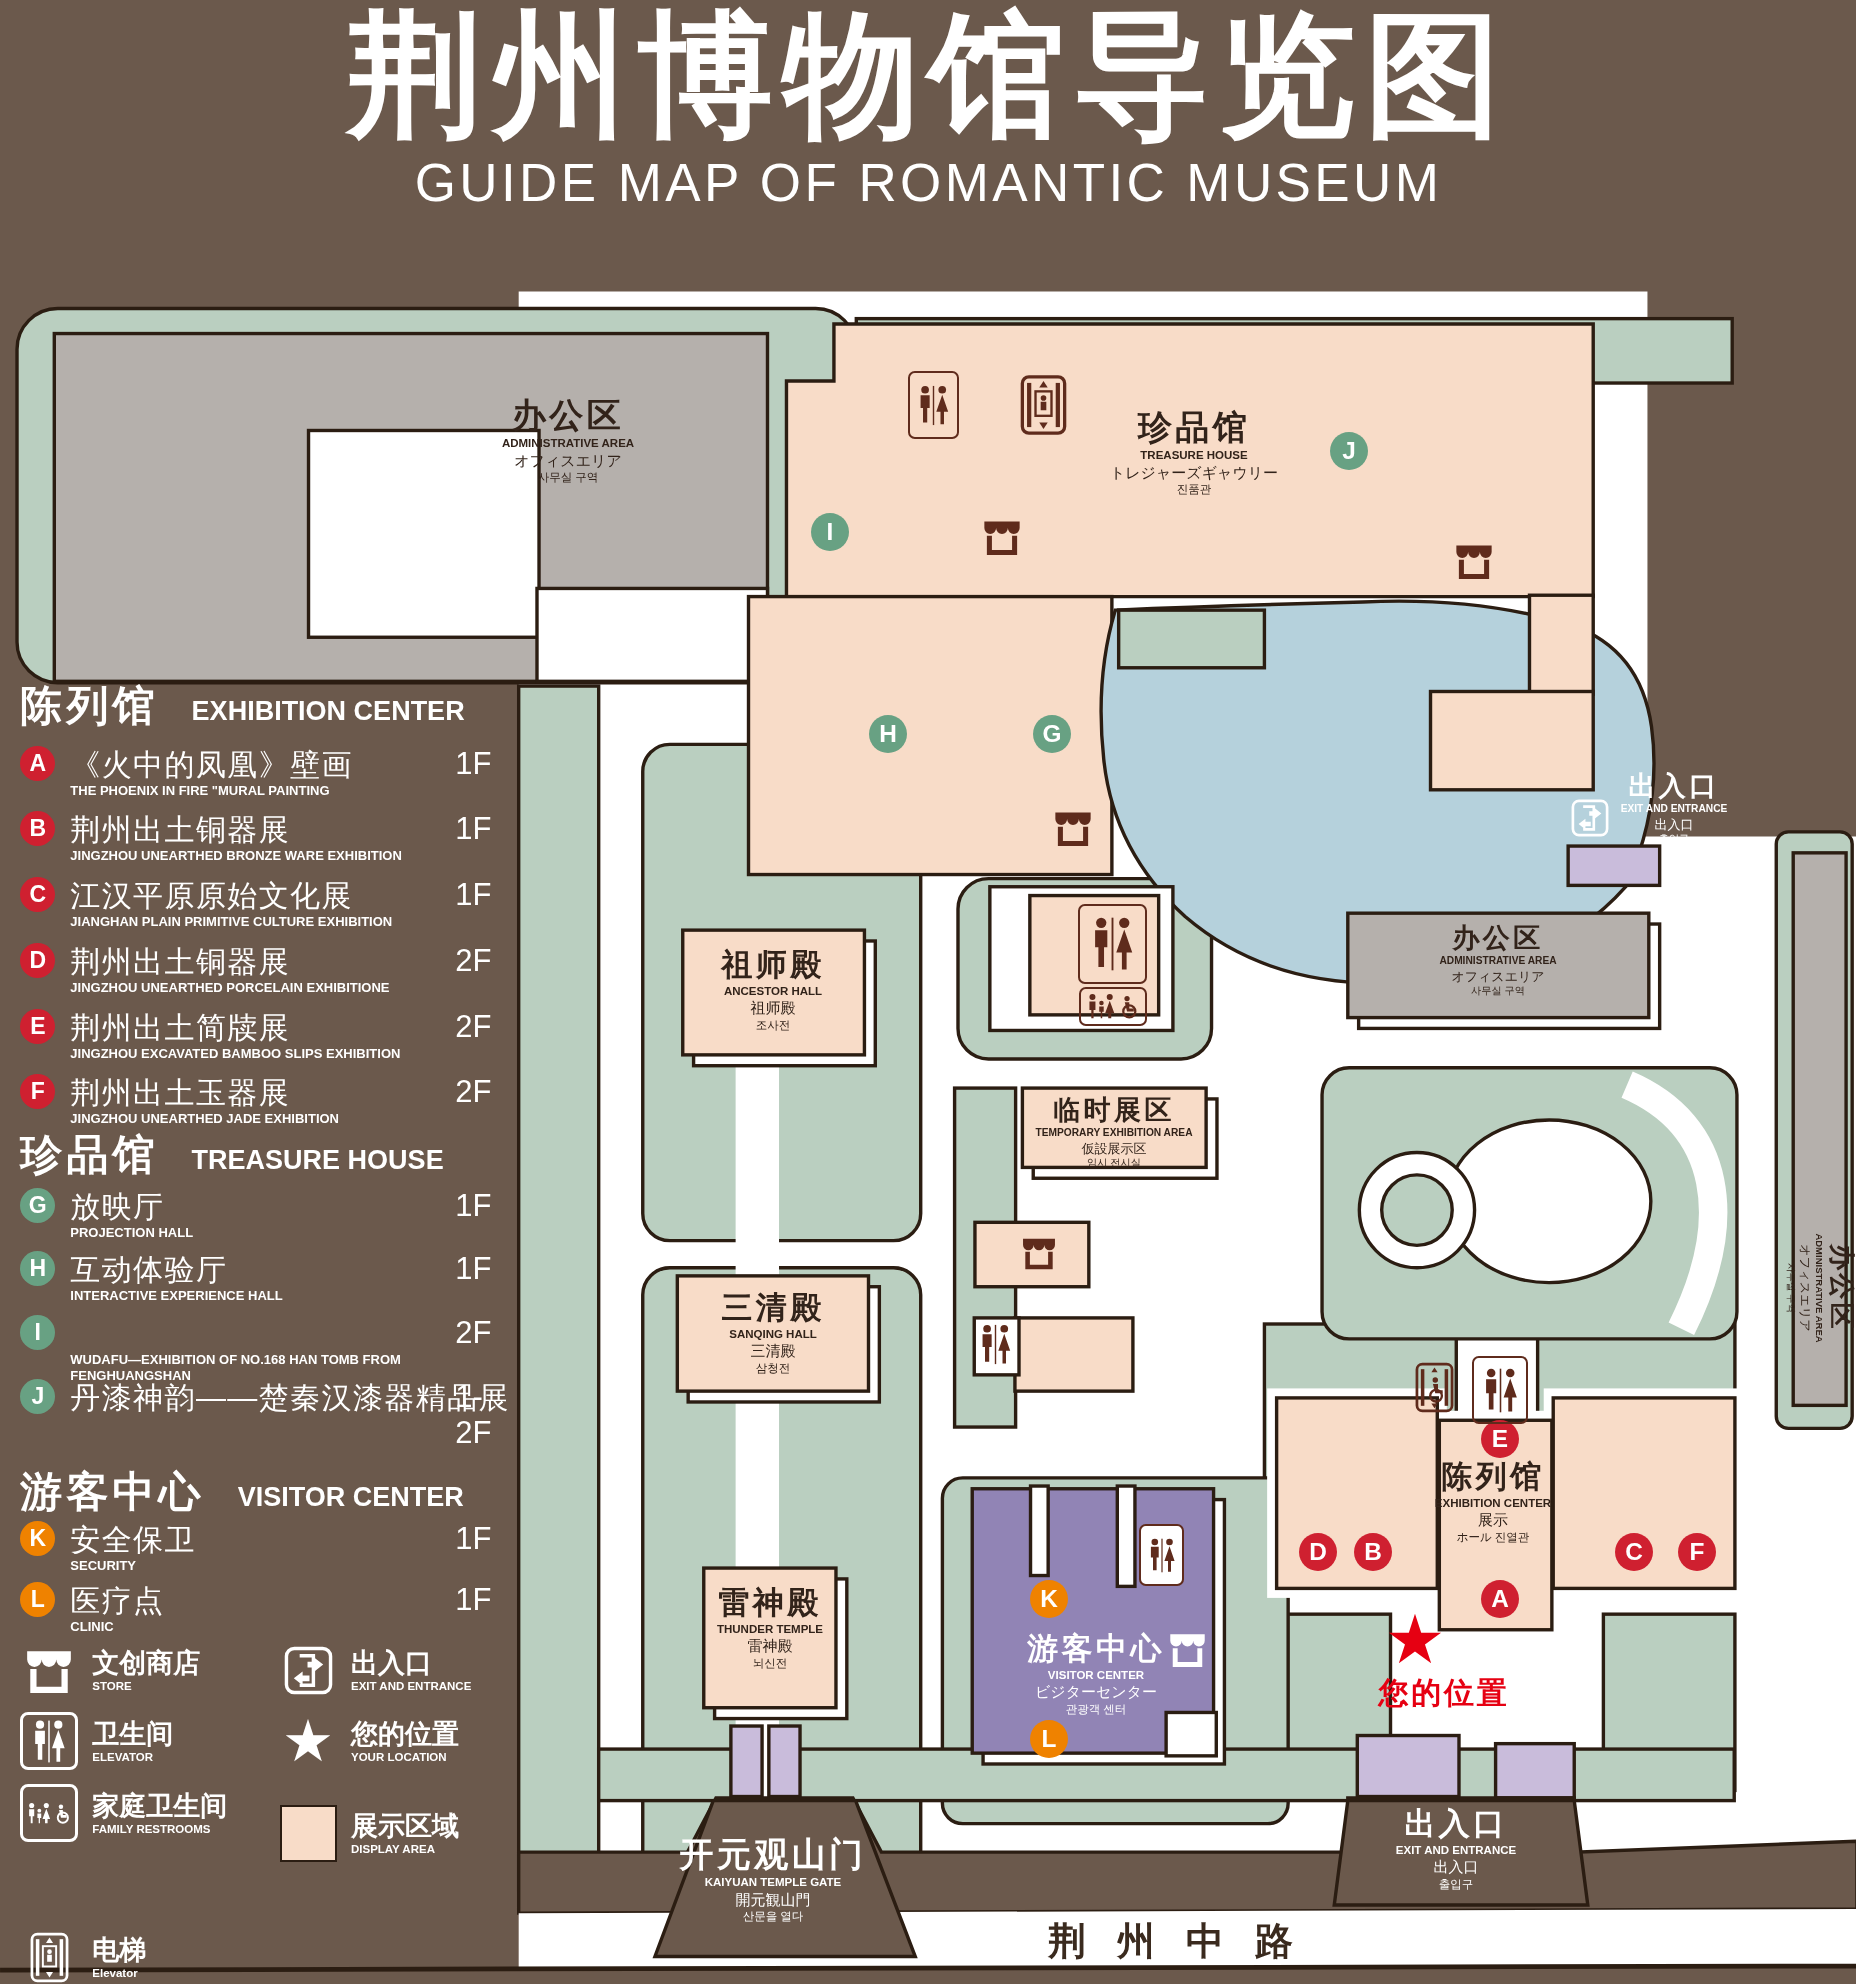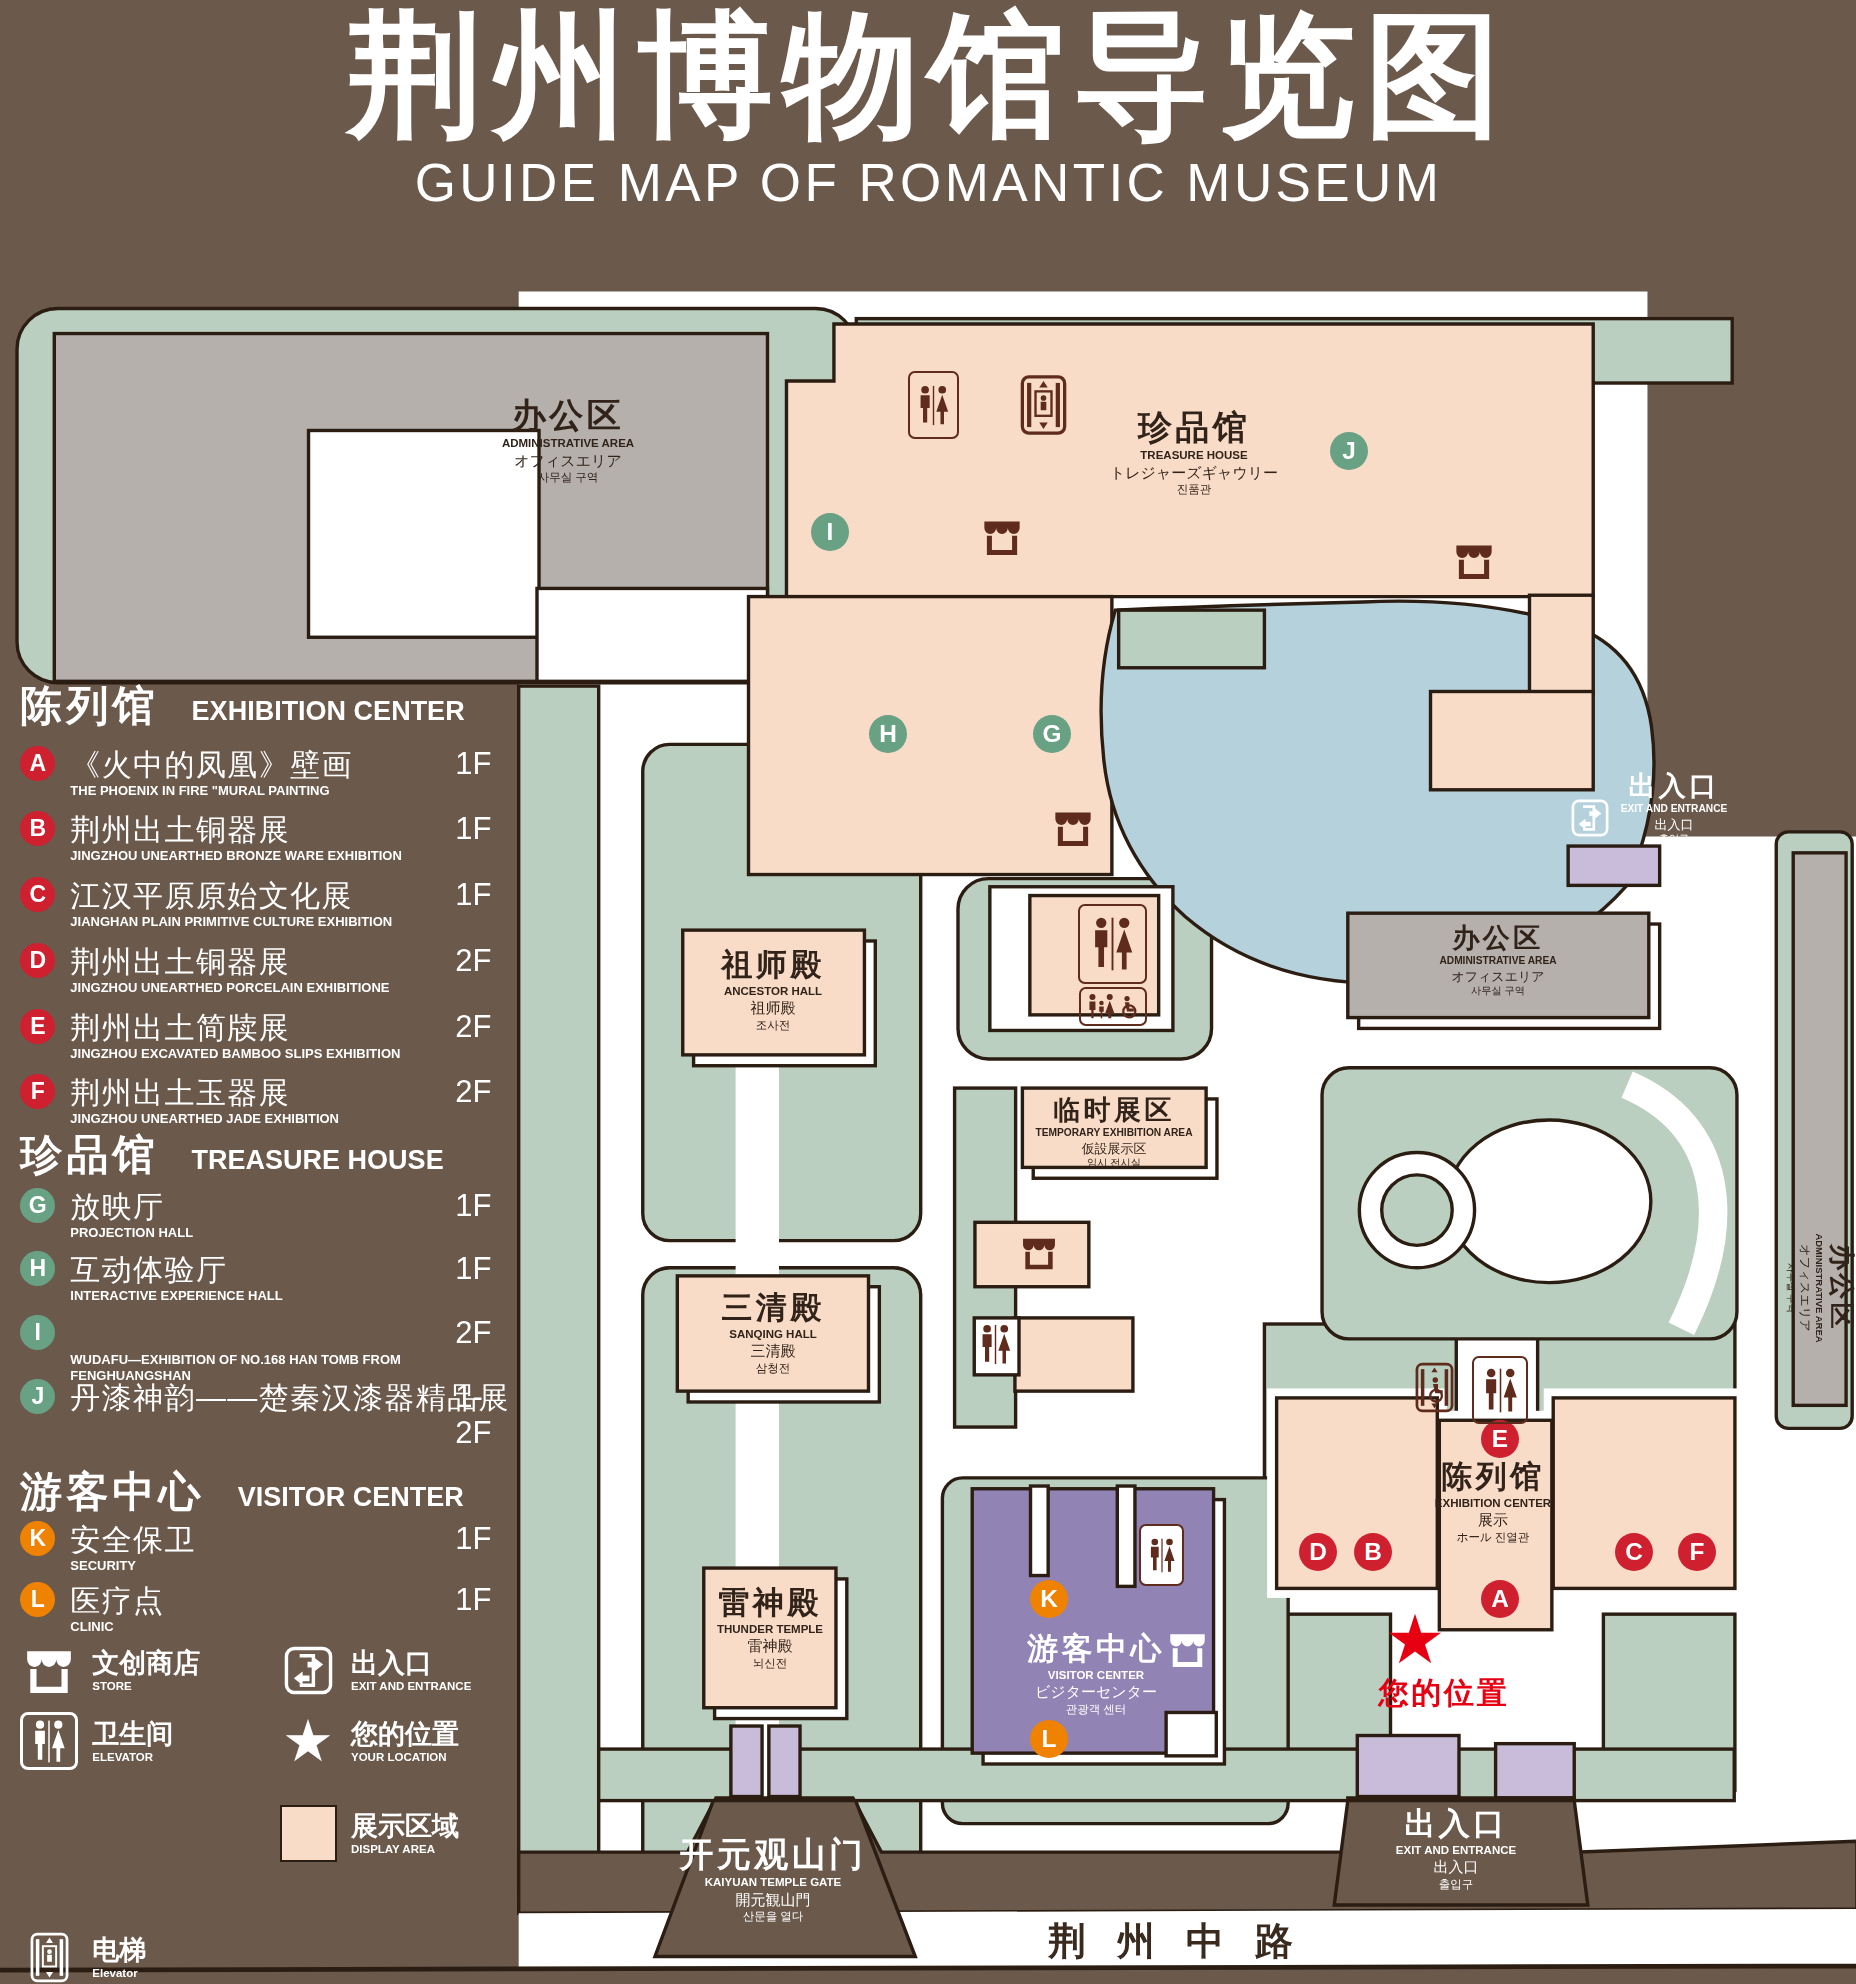--- a/index.html
+++ b/index.html
@@ -312,20 +312,31 @@
     <span class="ic">
         <span class="iconbox">
           <svg width="38" height="45" viewBox="0 0 56 66">
             <use href="#i-wc" width="56" height="66"></use>
           </svg>
         </span>
       </span>
     <span class="zh">卫生间</span>
     <span class="en">ELEVATOR</span>
   </div>
+  <div class="abs sym" style="top:1784px">
+    <span class="ic">
+        <span class="iconbox">
+          <svg width="45" height="27" viewBox="0 0 66 40">
+            <use href="#i-family" width="66" height="40"></use>
+          </svg>
+        </span>
+      </span>
+    <span class="zh">家庭卫生间</span>
+    <span class="en">FAMILY RESTROOMS</span>
+  </div>
   <div class="abs sym" style="top:1928px">
     <span class="ic">
         <svg width="39" height="53" viewBox="0 0 58 78">
           <use href="#i-elev" width="58" height="78"></use>
         </svg>
       </span>
     <span class="zh">电梯</span>
     <span class="en">Elevator</span>
   </div>
 

